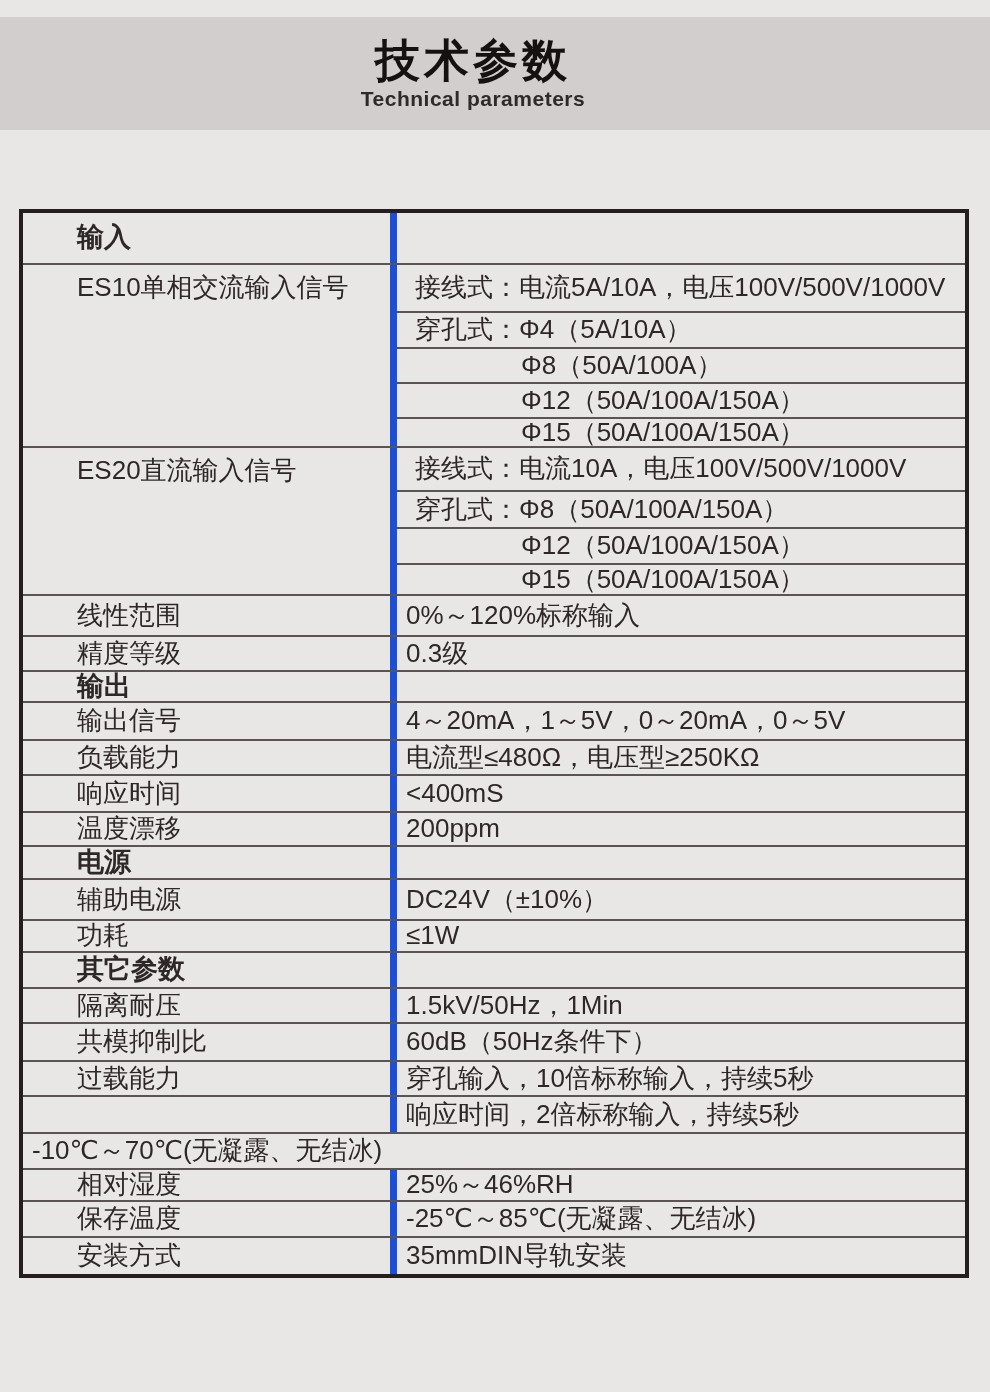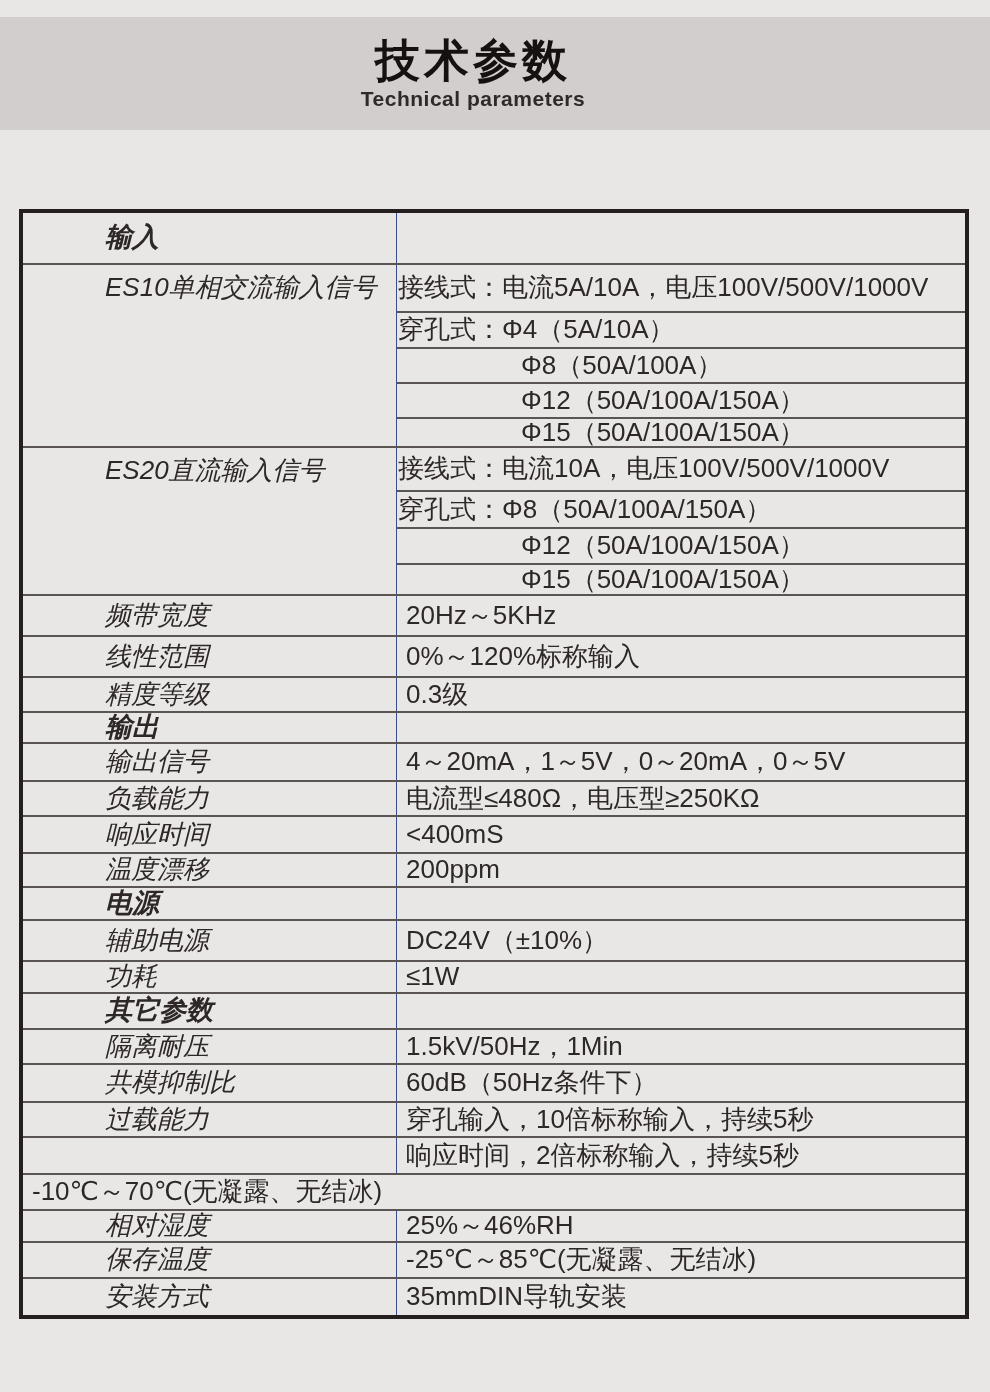--- a/index.html
+++ b/index.html
@@ -18,35 +18,35 @@
   .subtitle { font-size:21px; color:#2f2a2a; margin-top:2px; letter-spacing:0.5px;font-weight:bold; }
 
   .spec-table {
     position:absolute; left:19px; top:209px; width:950px;
     border:4px solid #241e1e; box-sizing:border-box; background:#e9e7e6;
   }
   .row { display:flex; align-items:stretch; box-sizing:border-box; border-top:2px solid #5a5453; }
   .row.first { border-top:none; }
   .cl {
     flex:0 0 374px; width:374px; box-sizing:border-box;
-    border-right:1px solid #1d4ed8;
-    padding-left:82px; padding-right:6px;
+    border-right:7px solid #1d4ed8;
+    padding-left:54px; padding-right:6px;
     display:flex; align-items:center;
-    font-size:26px; line-height:1.15;font-style:italic;
+    font-size:26px; line-height:1.15;
   }
   .sec .cl { font-weight:bold; font-size:27px; }
   .cv {
     flex:1; display:flex; align-items:center;
     padding-left:9px; box-sizing:border-box;
     font-size:26px; line-height:1.15; white-space:nowrap;
   }
   .group .cv { flex-direction:column; align-items:stretch; padding:0; }
   .group .cl { align-items:flex-start; padding-top:8px; }
   .sub {
-    display:flex; align-items:center; padding-left:1px;
+    display:flex; align-items:center; padding-left:18px;
     border-top:2px solid #5a5453; box-sizing:border-box; white-space:nowrap;
   }
   .sub.first { border-top:none; }
   .sub.ind { padding-left:124px;text-align:center; }
 
   
   .h50{height:50px}.h41{height:41px}.h35{height:35px}.h33{height:33px}
   .h31{height:31px}.h38{height:38px}.h37{height:37px}.h34{height:34px}
   .h32{height:32px}.h36{height:36px}
   .s46{height:46px}.s42{height:42px}.s36{height:36px}.s35{height:35px}
@@ -83,24 +83,20 @@
     <div class="row group">
       <div class="cl">ES20直流输入信号</div>
       <div class="cv">
         <div class="sub first s42">接线式：电流10A，电压100V/500V/1000V</div>
         <div class="sub s37">穿孔式：Φ8（50A/100A/150A）</div>
         <div class="sub ind s36">Φ12（50A/100A/150A）</div>
         <div class="sub ind s31">Φ15（50A/100A/150A）</div>
       </div>
     </div>
 
-    <div class="row h41">
-      <div class="cl">频带宽度</div>
-      <div class="cv">20Hz～5KHz</div>
-    </div>
 
     <div class="row h41">
       <div class="cl">线性范围</div>
       <div class="cv">0%～120%标称输入</div>
     </div>
 
     <div class="row h35">
       <div class="cl">精度等级</div>
       <div class="cv">0.3级</div>
     </div>

